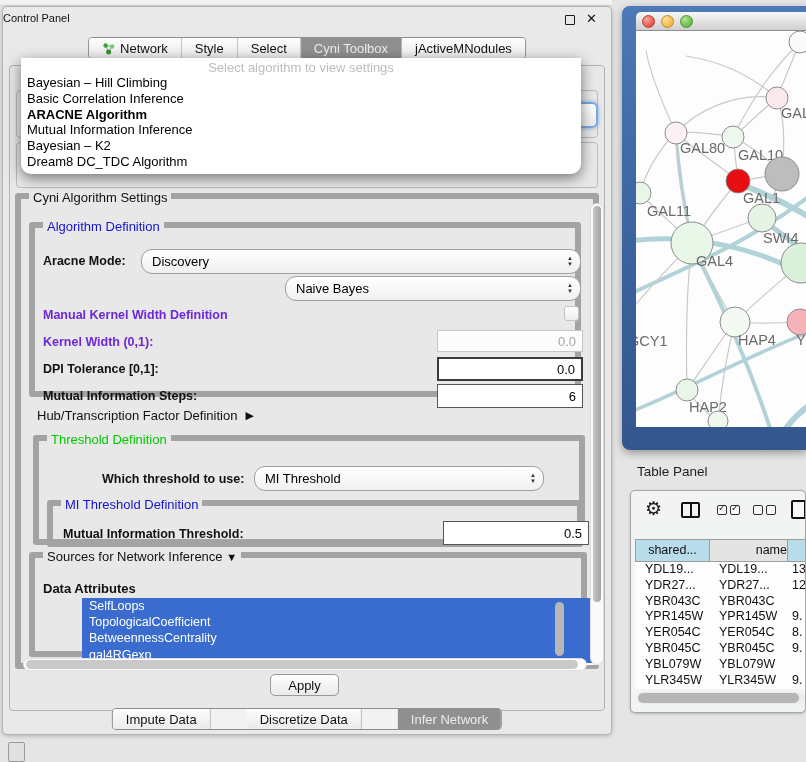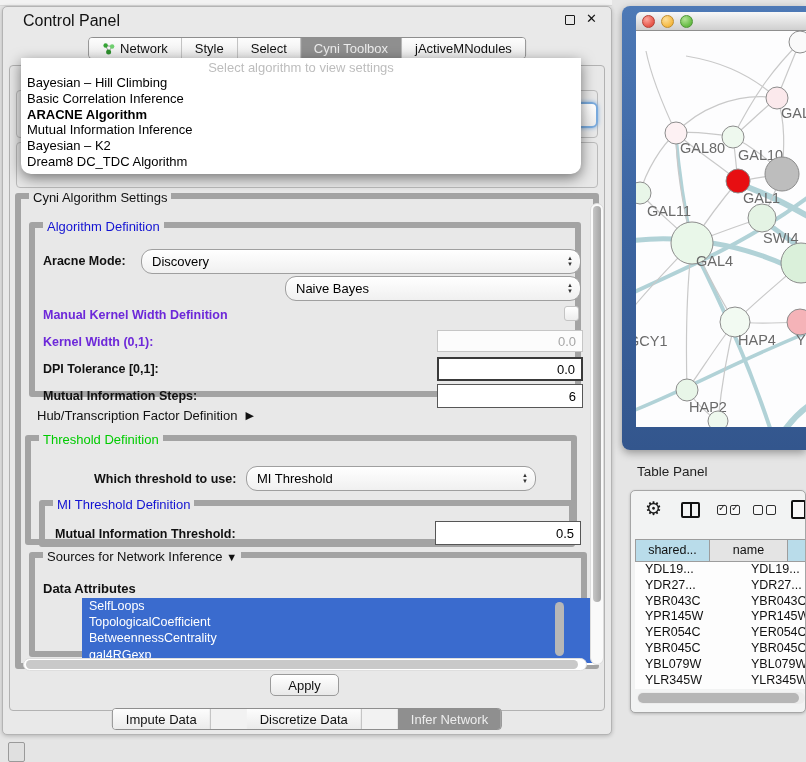--- a/index.html
+++ b/index.html
@@ -4,21 +4,21 @@
 <style>
   * { box-sizing: border-box; margin: 0; padding: 0; }
   html,body { width:806px; height:762px; }
   body { font-family:"Liberation Sans","DejaVu Sans",sans-serif; background:#e5e5e5; }
   #root { position:relative; width:806px; height:762px; overflow:hidden; background:#e5e5e5; }
   .top-strip { position:absolute; left:0; top:0; width:612px; height:6px; background:#f2f2f2; border-bottom:1px solid #d8d8d8; }
 
   
   .cp { position:absolute; left:2px; top:6px; width:610px; height:729px; background:#e9e9e9;
         border:1px solid #b4b4b4; border-radius:5px; box-shadow:0 1px 4px rgba(0,0,0,.22); }
-  .cp-title { position:absolute; left:20px; top:5px; font-size:16px; color:#111; }
+  .cp-title { position:absolute; left:0; top:5px; font-size:11px; color:#111; }
   .float-btn { position:absolute; right:36px; top:8px; width:10px; height:10px; border:1.6px solid #1a1a1a; border-radius:1px; }
   .close-btn { position:absolute; right:14px; top:4px; font-size:13px; font-weight:bold; color:#111; }
 
   .seg-group { position:absolute; left:50%; transform:translateX(-50%); display:flex; height:22px;
                border:1px solid #8e8e8e; border-radius:4px; overflow:hidden; background:#f2f2f2; font-size:13px; }
   .top-tabs { top:30px; z-index:20; }
   .bottom-tabs { top:701px; z-index:25;gap:36px; }
   .seg { display:flex; align-items:center; gap:5px; padding:0 13px; background:linear-gradient(#fdfdfd,#ebebeb);
          border-right:1px solid #bdbdbd; color:#111; white-space:nowrap; }
   .seg:last-child { border-right:none; }
@@ -40,21 +40,21 @@
   .algo-item.bold { font-weight:bold; }
 
   
   .gbox { position:absolute; border:6px solid #a3a3a3; border-radius:3px; }
   .glabel { position:absolute; top:-9px; left:8px; background:#e8e8e8; padding:0 4px; font-size:13px; color:#111; white-space:nowrap; }
   .glabel.blue { color:#1313d2; }
   .glabel.green { color:#00cb00; }
 
   .settings { left:12px; top:186px; width:584px; height:476px; background:#e8e8e8; }
   .algdef { left:8px; top:23px; width:552px; height:175px; }
-  .thr { left:4px; top:236px; width:552px; height:110px; }
+  .thr { left:12px; top:236px; width:552px; height:110px; }
   .mithr { left:8px; top:59px; width:536px; height:47px; }
   .src { left:8px; top:353px; width:558px; height:105px; }
 
   .lbl { position:absolute; font-size:12.5px; font-weight:bold; color:#111; white-space:nowrap; }
   .lbl.gray { color:#6d28d9; }
 
   .combo { position:absolute; height:25px; background:linear-gradient(#ffffff,#f0f0f0);
            border:1px solid #9f9f9f; border-radius:11px; display:flex; align-items:center;
            padding-left:10px; font-size:13px; color:#000; box-shadow:inset 0 1px 0 #fff; }
   .arrows { position:absolute; right:7px; top:5px; display:flex; flex-direction:column; align-items:center;
@@ -114,21 +114,21 @@
   .cols-icon::after { content:""; position:absolute; left:6.5px; top:0; width:2px; height:12px; background:#111; }
   .cb { position:absolute; width:10px; height:10px; border:1.6px solid #2f2f2f; border-radius:2px; background:#f8f8f8; }
   .cb .ck { position:absolute; top:-4px; left:0px; font-size:10px; font-weight:bold; color:#2f2f2f; }
   .page-icon { position:absolute; left:160px; top:9px; width:15px; height:19px; border:2px solid #111; border-radius:2px; background:#f8f8f8; }
   .tbl-header { position:absolute; left:0; top:48px; right:0; height:23px; }
   .tbl-h { position:absolute; top:0; height:23px; line-height:21px; border:1px solid #9d9d9d; border-left:none;
            background:#e4e4e4; font-size:12.5px; text-align:center; color:#111; overflow:hidden; }
   .tbl-h.first { border-left:1px solid #9d9d9d; }
   .tbl-h.blue { background:#b9dcea; }
   .tbl-body { position:absolute; left:4px; top:71px; width:172px; height:127px; background:#fdfdfd; overflow:hidden; }
-  .tbl-row { display:flex; height:15.8px; line-height:15.8px; font-size:12.5px; color:#111;gap:32px; }
+  .tbl-row { display:flex; height:15.8px; line-height:15.8px; font-size:12.5px; color:#111; }
   .tbl-c { flex:none; overflow:hidden; white-space:nowrap; }
   .tbl-c.c0 { width:75px; padding-left:10px; }
   .tbl-c.c1 { width:78px; padding-left:9px; }
   .tbl-c.c2 { width:60px; padding-left:4px; }
   .tbl-hscroll { position:absolute; left:6px; top:201px; right:0; height:12px; background:#ececec; border-radius:6px; }
   .tbl-hthumb { position:absolute; left:1px; top:1px; width:96%; height:10px; background:#b6b6b6; border-radius:5px; }
 </style>
 </head>
 <body>
 
@@ -373,21 +373,21 @@
         <span class="ck">✓</span>
       </div>
     <div class="cb" style="left:99px;top:14px">
         <span class="ck">✓</span>
       </div>
     <div class="cb" style="left:122px;top:14px"></div>
     <div class="cb" style="left:135px;top:14px"></div>
     <div class="page-icon"></div>
     <div class="tbl-header">
         <div class="tbl-h first blue" style="left: 4px; width: 75px;">shared...</div>
-        <div class="tbl-h" style="left: 79px; width: 78px;">name</div>
+        <div class="tbl-h" style="left: 79px; width: 78px; text-align: right;">name</div>
         <div class="tbl-h blue" style="left: 157px; width: 60px;">A</div>
       </div>
     <div class="tbl-body">
         <div class="tbl-row">
           <div class="tbl-c c0">YDL19...</div>
           <div class="tbl-c c1">YDL19...</div>
           <div class="tbl-c c2">13</div>
         </div>
         <div class="tbl-row">
           <div class="tbl-c c0">YDR27...</div>

